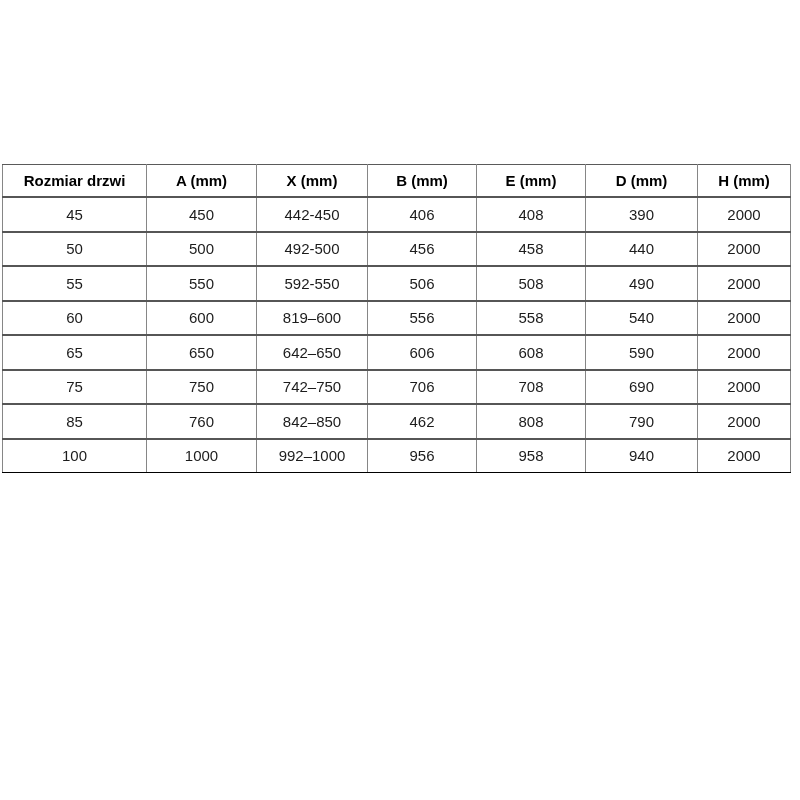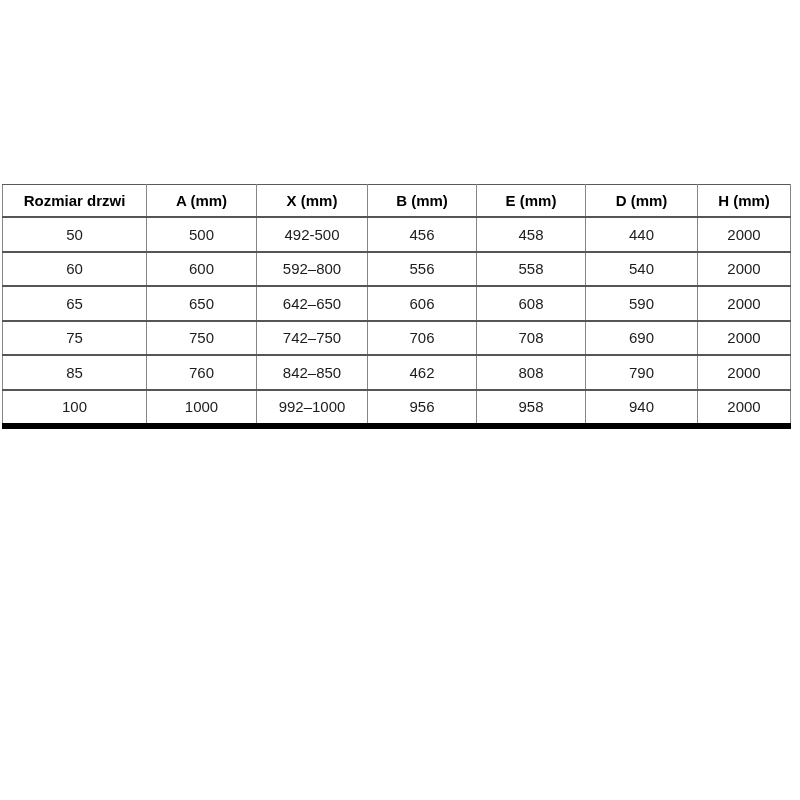--- a/index.html
+++ b/index.html
@@ -10,21 +10,21 @@
   body {
     width: 800px;
     height: 800px;
     position: relative;
     font-family: "Liberation Sans", sans-serif;
     overflow: hidden;
   }
   .table-wrap {
     position: absolute;
     left: 2px;
-    top: 184px;
+    top: 164px;
     width: 788px;
   }
   table.size-table {
     border-collapse: collapse;
     table-layout: fixed;
     width: 788px;
   }
   table.size-table th,
   table.size-table td {
     text-align: center;
@@ -44,21 +44,21 @@
     color: #000000;
     border-top: 1px solid #5a5a5a;
   }
   table.size-table td {
     height: 32.5px;
     font-size: 15px;
     font-weight: 400;
     color: #1c1c1c;
   }
   table.size-table tr:last-child td {
-    border-bottom: 6px solid #000000;
+    border-bottom: 1px solid #000000;
   }
   col.c0 { width: 144px; }
   col.c1 { width: 110px; }
   col.c2 { width: 111px; }
   col.c3 { width: 109px; }
   col.c4 { width: 109px; }
   col.c5 { width: 112px; }
   col.c6 { width: 93px; }
 </style>
 </head>
@@ -81,32 +81,50 @@
         <th>A (mm)</th>
         <th>X (mm)</th>
         <th>B (mm)</th>
         <th>E (mm)</th>
         <th>D (mm)</th>
         <th>H (mm)</th>
       </tr>
     </thead>
     <tbody>
         <tr>
+    <td>45</td>
+    <td>450</td>
+    <td>442-450</td>
+    <td>406</td>
+    <td>408</td>
+    <td>390</td>
+    <td>2000</td>
+  </tr>
+        <tr>
     <td>50</td>
     <td>500</td>
     <td>492-500</td>
     <td>456</td>
     <td>458</td>
     <td>440</td>
     <td>2000</td>
   </tr>
         <tr>
+    <td>55</td>
+    <td>550</td>
+    <td>592-550</td>
+    <td>506</td>
+    <td>508</td>
+    <td>490</td>
+    <td>2000</td>
+  </tr>
+        <tr>
     <td>60</td>
     <td>600</td>
-    <td>592–800</td>
+    <td>819–600</td>
     <td>556</td>
     <td>558</td>
     <td>540</td>
     <td>2000</td>
   </tr>
         <tr>
     <td>65</td>
     <td>650</td>
     <td>642–650</td>
     <td>606</td>

